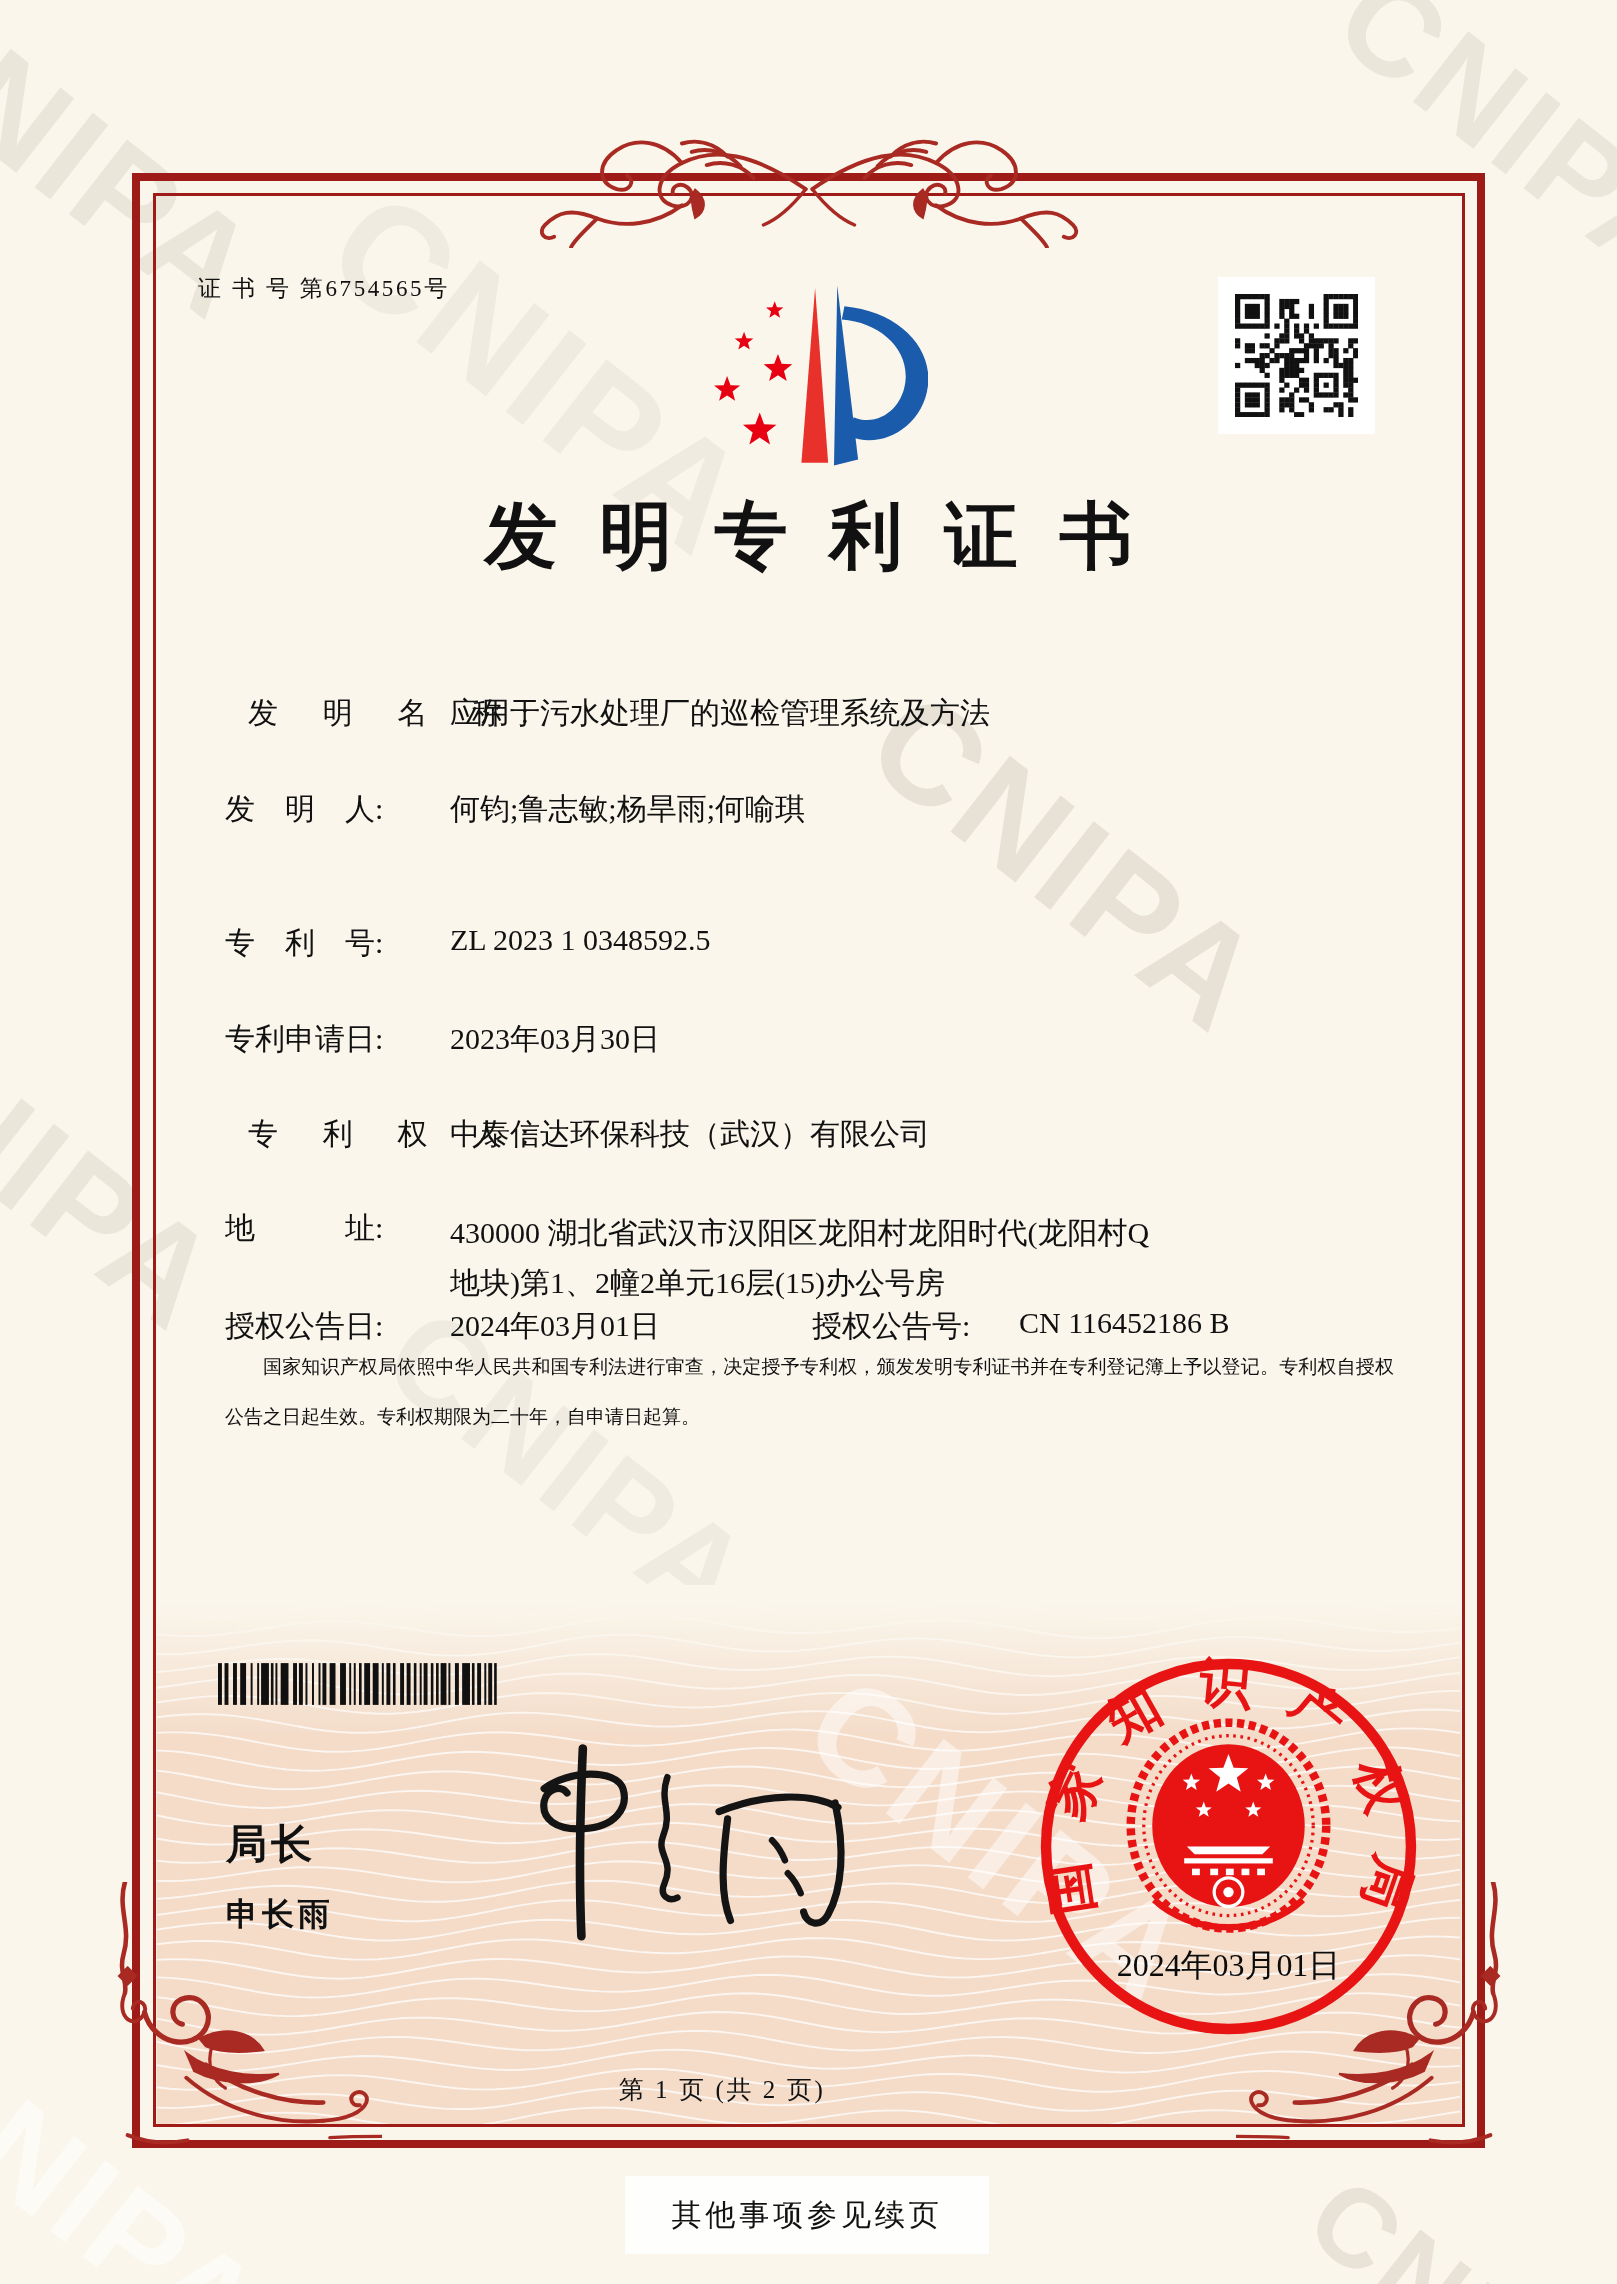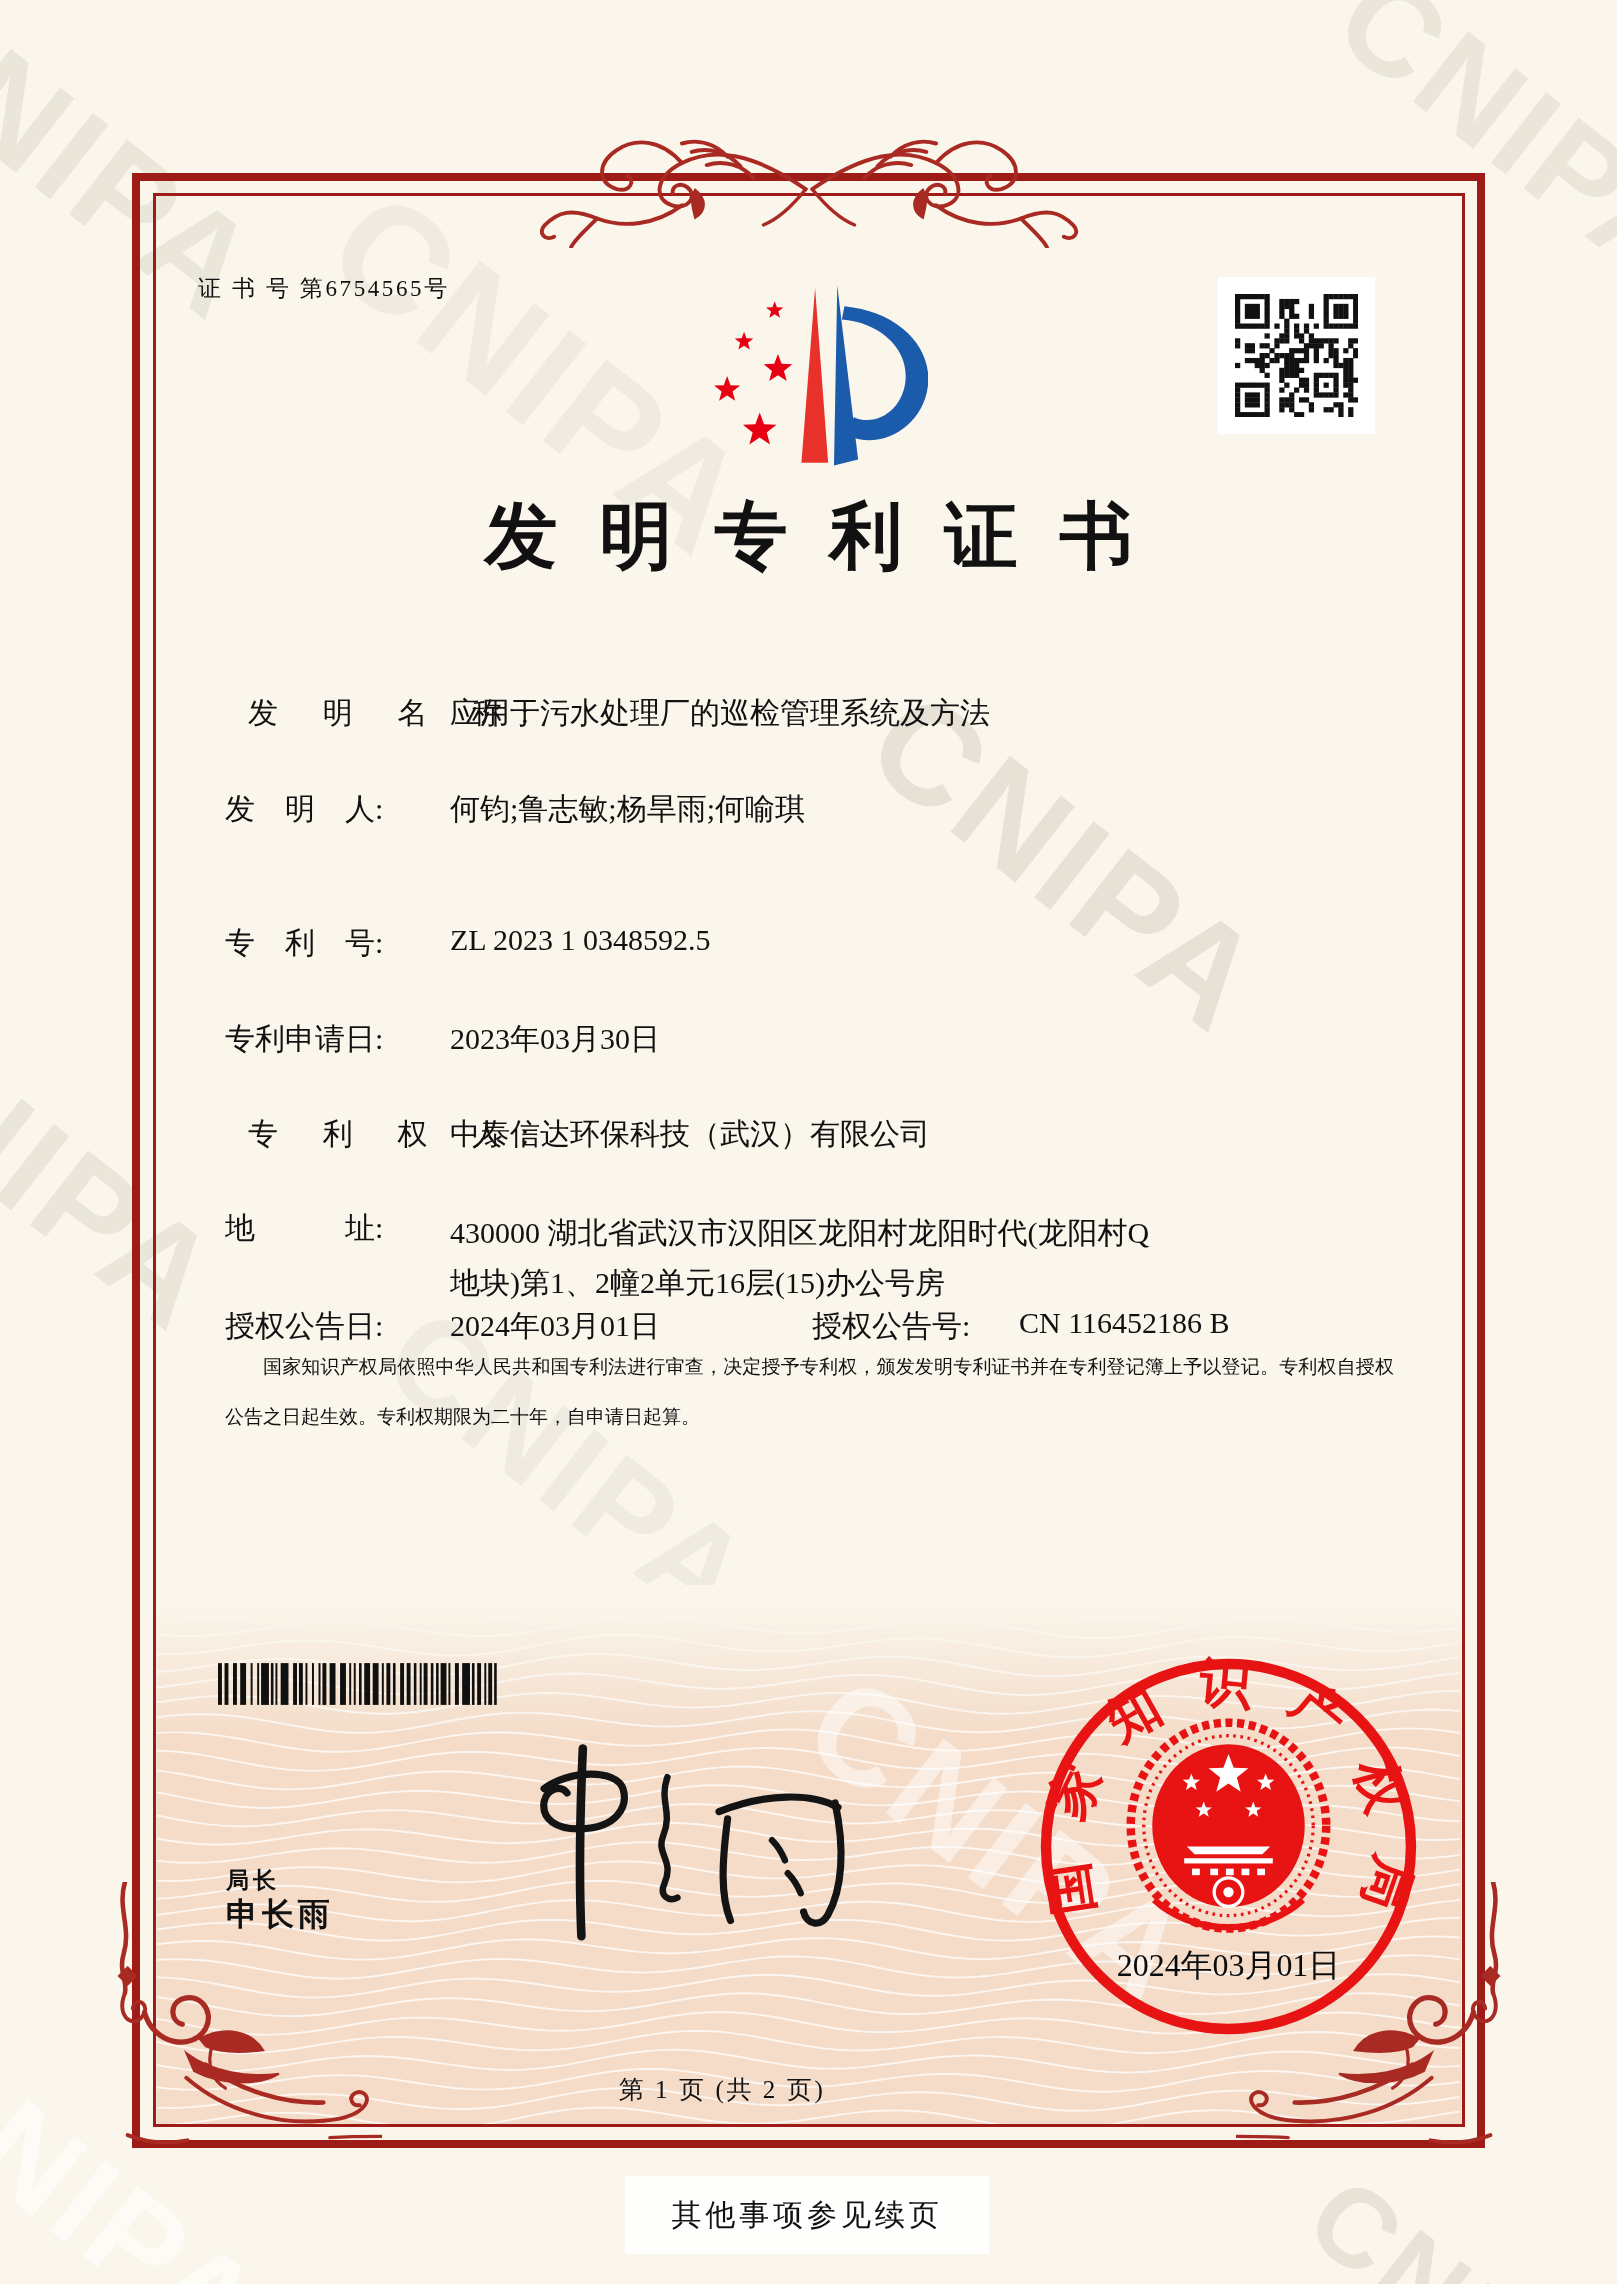--- a/index.html
+++ b/index.html
@@ -61,22 +61,22 @@
     text-align:justify;}
   .body-text p{margin:0 0 18px 0;text-indent:2em;}
 
   
   .wave-area{left:156px;top:1585px;width:1306px;height:539px;overflow:hidden;}
   .wave-fade{left:156px;top:1585px;width:1306px;height:150px;
     background:linear-gradient(#FAF6EC 12%,rgba(250,246,236,0));}
 
   
   .barcode-box{left:218px;top:1663px;width:282px;height:42px;}
-  .sig-title{left:226px;top:1817px;font-size:23px;font-weight:bold;
-    font-family:"Liberation Sans","DejaVu Sans",sans-serif;letter-spacing:3.9px;margin-top:48px;}
+  .sig-title{left:226px;top:1817px;font-size:41px;font-weight:bold;
+    font-family:"Liberation Sans","DejaVu Sans",sans-serif;letter-spacing:3.9px;}
   .sig-name{left:226px;top:1893px;font-size:32px;font-weight:bold;
     font-family:"Liberation Sans","DejaVu Sans",sans-serif;letter-spacing:3.9px;}
   .sig-svg{left:474px;top:1727px;}
   .seal-svg{left:1033px;top:1651px;}
   .page-no{left:157px;top:2073px;width:1130px;text-align:center;font-size:25px;
     letter-spacing:2.6px;}
   .foot-note-box{left:625px;top:2176px;width:364px;height:78px;background:#FEFEFD;}
   .foot-note{width:100%;text-align:center;line-height:78px;font-size:30px;
     letter-spacing:3.9px;}
 

